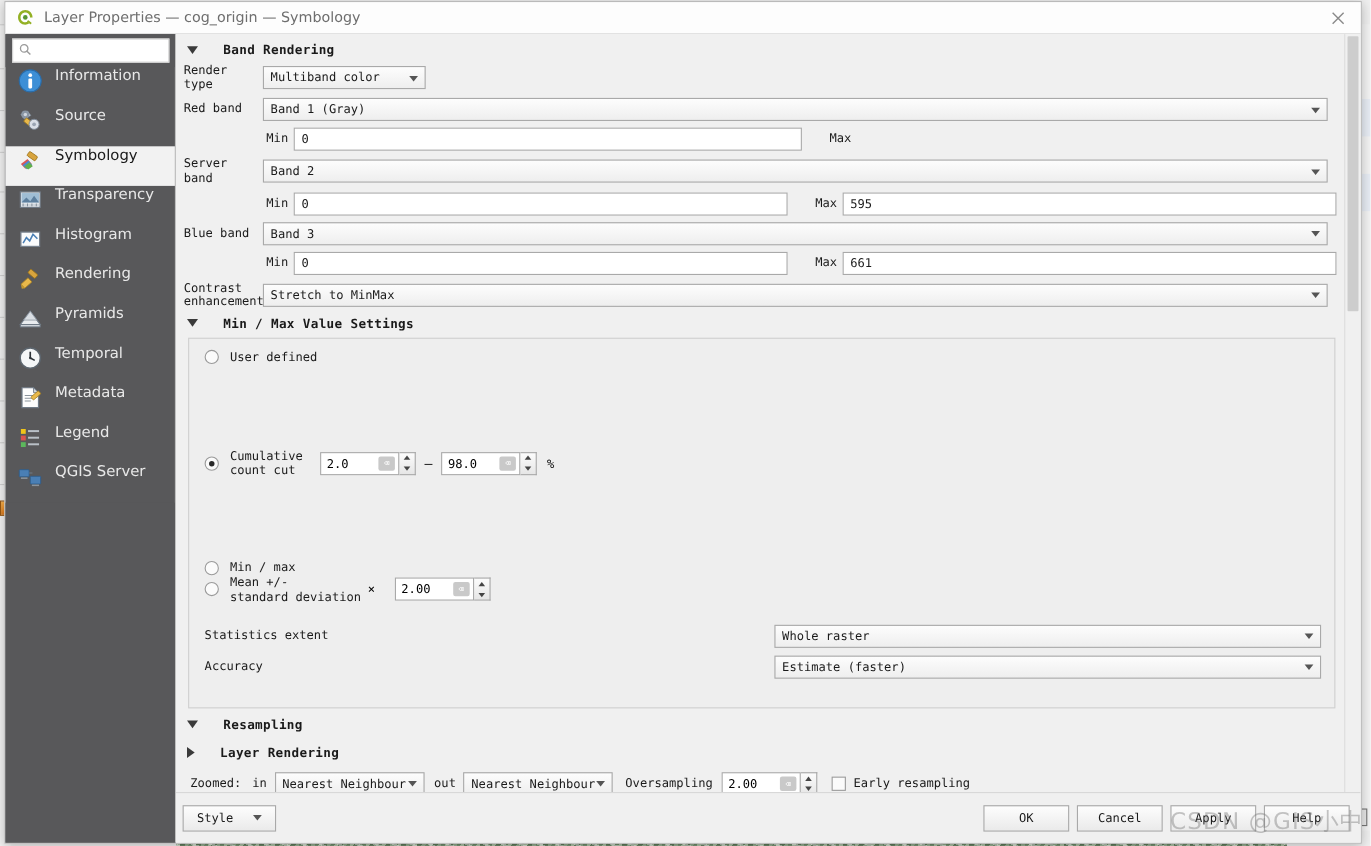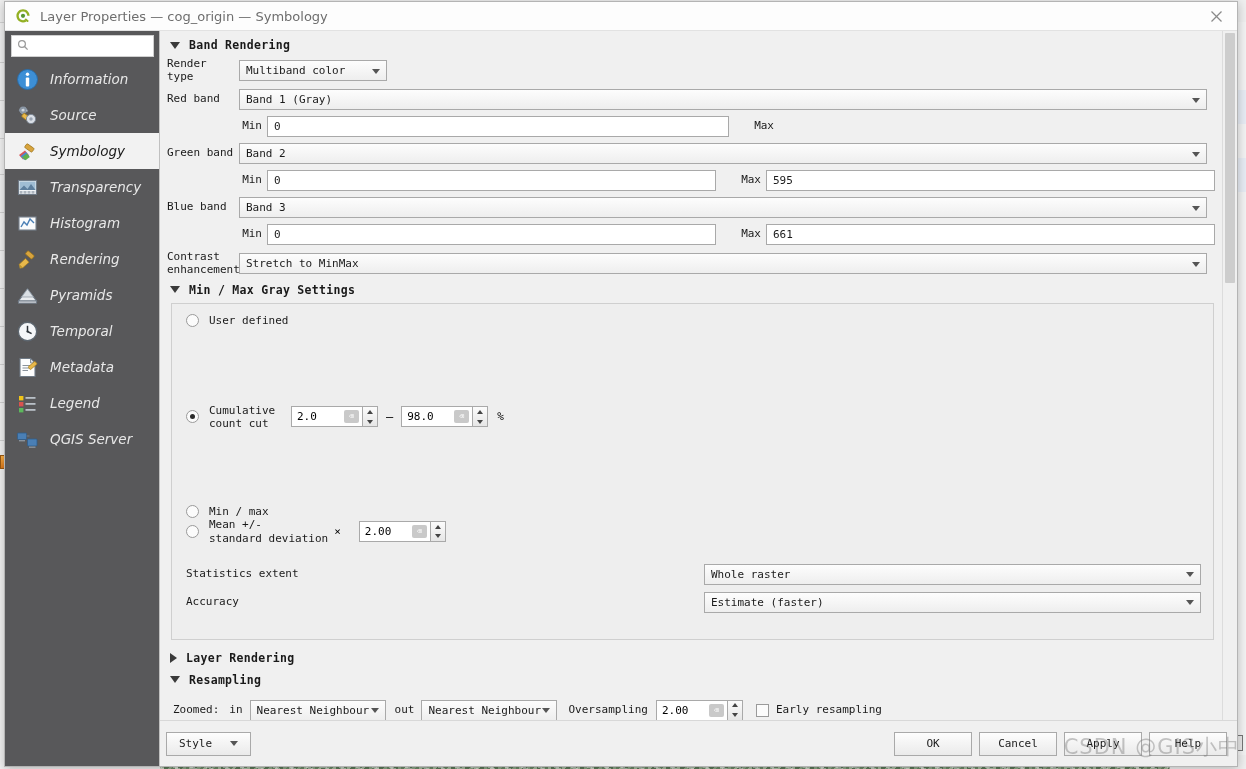--- a/index.html
+++ b/index.html
@@ -101,25 +101,25 @@
   #search-box {
     height: 22px; background: #ffffff; border: 1px solid #d0d0d0;
     display: flex; align-items: center; padding: 0 5px;
   }
   #search-input {
     border: none; outline: none; background: transparent;
     font-family: "DejaVu Sans", sans-serif; font-size: 11px;
     width: 100%; color: #333; padding-left: 5px;
   }
   .sb-item {
-    display: flex; align-items: center;
+    display: flex; 
     height: 36px; min-height: 36px;
     padding-left: 10px; cursor: pointer;
     color: #e8e8e8;
-    font-family: "DejaVu Sans", sans-serif; font-size: 13.5px; font-style: italic;
+    font-family: "DejaVu Sans", sans-serif; font-size: 13.5px;
   }
   .sb-item.active { background: #f2f2f2; color: #1a1a1a; }
   .sb-icon {
     width: 25px; height: 25px; margin-right: 10px;
     flex: 0 0 auto; display: flex; align-items: center; justify-content: center;
   }
   .sb-icon svg { display: block; }
   #sb-filler { flex: 1 1 auto; background: #58585a; }
 
   
@@ -137,21 +137,21 @@
     position: absolute; right: 0; top: 0; bottom: 46px; width: 15px;
     background: #f0f0f0; border-left: 1px solid #dcdcdc;
   }
   #vscroll-thumb {
     position: absolute; left: 2px; right: 2px; top: 2px; height: 250px;
     background: #cdcdcd; border-radius: 1px;
   }
 
   
   .grp-header {
-    display: flex; align-items: center; gap: 9px;
+    display: flex; align-items: center; gap: 23px;
     font-weight: bold; font-size: 11.5px; color: #1a1a1a;
     margin: 0 0 6px 3px; cursor: pointer;
     letter-spacing: .3px;
   }
   .tri { width: 0; height: 0; flex: 0 0 auto; }
   .tri.down { border-left: 5px solid transparent; border-right: 5px solid transparent; border-top: 7px solid #3a3a3a; }
   .tri.right { border-top: 5px solid transparent; border-bottom: 5px solid transparent; border-left: 7px solid #3a3a3a; }
 
   
   .row { display: flex; align-items: center; margin-bottom: 6px; }
@@ -516,21 +516,21 @@
         </div>
         <div class="row minmax-grp">
           <div class="lbl minlbl" style="width:100px">Min</div>
           <div class="lineedit" style="width:462px">
             <span class="ltext">0</span>
           </div>
           <div class="lbl maxlbl">Max</div>
         </div>
 
         <div class="row">
-          <div class="lbl w72">Green band</div>
+          <div class="lbl w72">Server band</div>
           <div class="combo" style="width:968px">
             <span class="ctext">Band 2</span>
             <span class="arrow"></span>
           </div>
         </div>
         <div class="row minmax-grp">
           <div class="lbl minlbl" style="width:100px">Min</div>
           <div class="lineedit" style="width:462px">
             <span class="ltext">0</span>
           </div>
@@ -562,21 +562,21 @@
           <div class="lbl w72">Contrast
 enhancement</div>
           <div class="combo" style="width:968px">
             <span class="ctext">Stretch to MinMax</span>
             <span class="arrow"></span>
           </div>
         </div>
 
         <div class="grp-header" style="margin-top:5px">
           <span class="tri down"></span>
-          <span>Min / Max Gray Settings</span>
+          <span>Min / Max Value Settings</span>
         </div>
 
         <div id="mmbox">
 
           <div class="radio-row">
             <span class="radio"></span>
             <span class="radio-label">User defined</span>
           </div>
 
           <div class="radio-row" style="margin-top:77px">
@@ -637,28 +637,28 @@
 
           <div class="row" style="margin-top:7px">
             <div class="lbl" style="width:518px">Accuracy</div>
             <div class="combo" style="width:510px">
               <span class="ctext">Estimate (faster)</span>
               <span class="arrow"></span>
             </div>
           </div>
         </div>
 
+        <div class="grp-header" style="margin-top:8px; margin-bottom:8px">
+          <span class="tri down"></span>
+          <span>Resampling</span>
+        </div>
+
         <div class="grp-header" style="margin-top:11px">
           <span class="tri right"></span>
           <span>Layer Rendering</span>
-        </div>
-
-        <div class="grp-header" style="margin-top:8px; margin-bottom:8px">
-          <span class="tri down"></span>
-          <span>Resampling</span>
         </div>
 
         <div id="resamp-panel">
           <div class="row" style="margin-bottom:0">
             <span class="lbl">Zoomed:</span>
             <span class="lbl" style="margin-left:10px">in</span>
             <div class="combo" style="width:136px; margin-left:7px">
               <span class="ctext">Nearest Neighbour</span>
               <span class="arrow"></span>
             </div>

